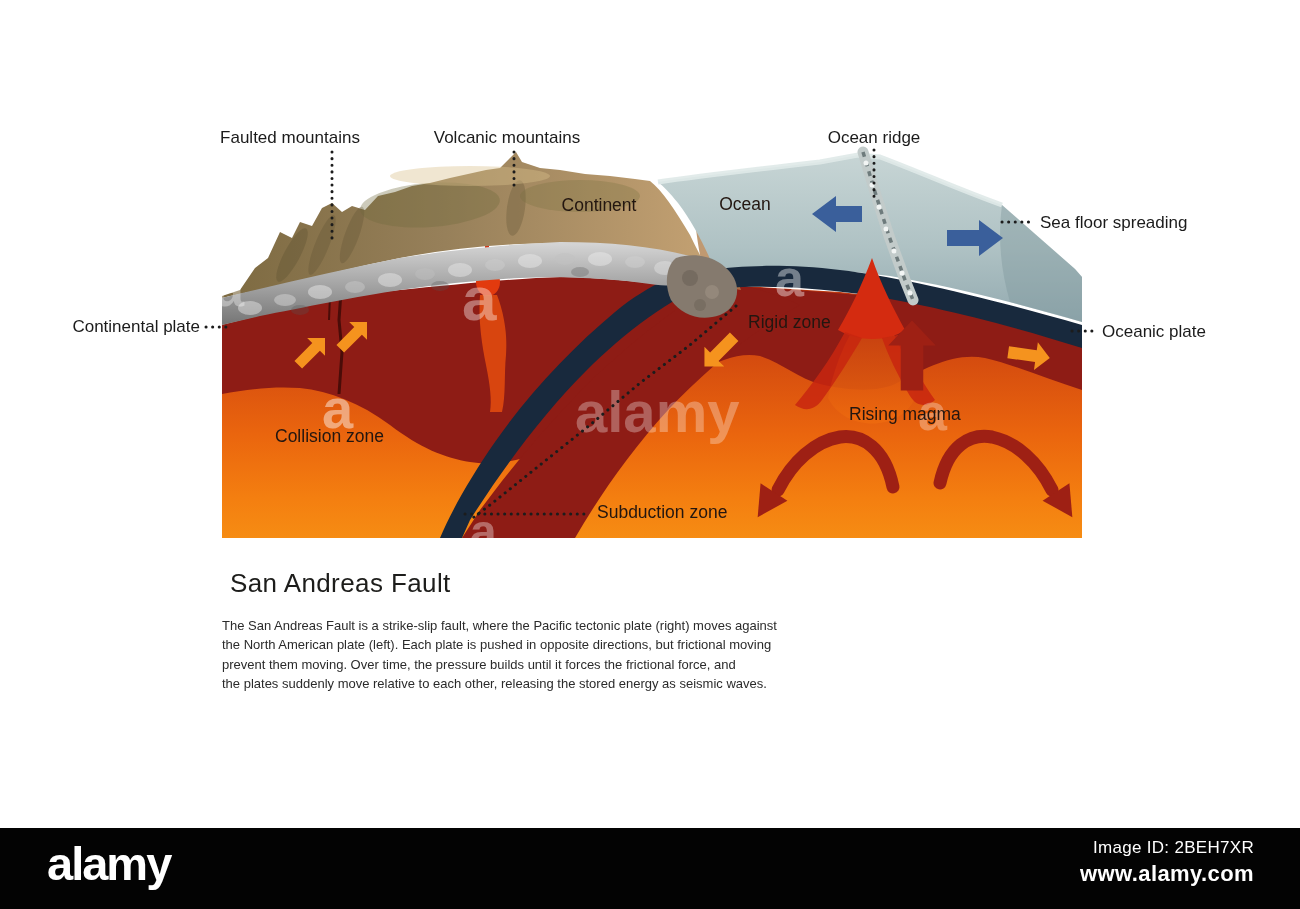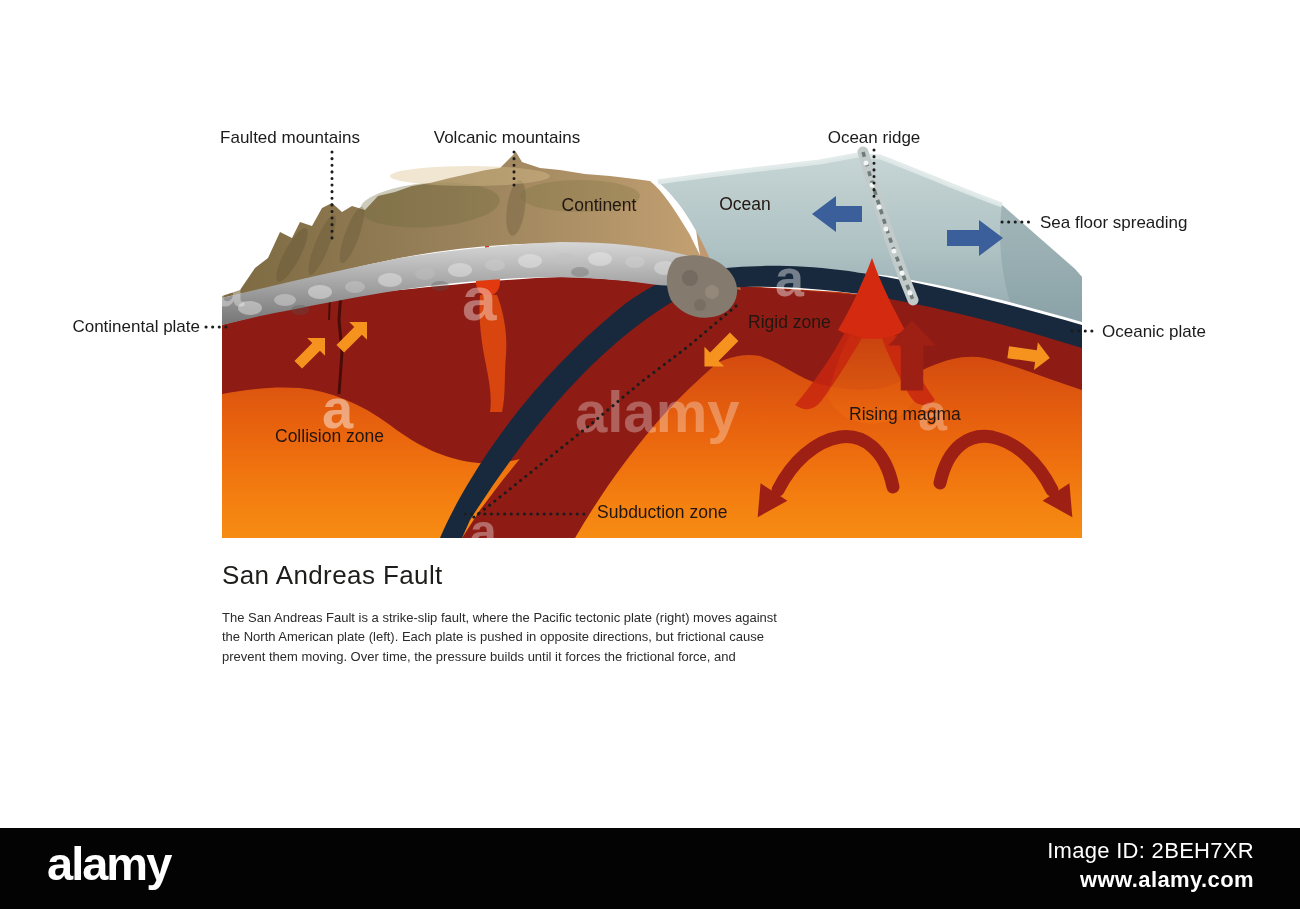--- a/index.html
+++ b/index.html
@@ -3,29 +3,29 @@
 <meta charset="utf-8">
 <style>
   html,body{margin:0;padding:0;background:#fff;}
   .page{position:relative;width:1300px;height:909px;background:#ffffff;overflow:hidden;
         font-family:"Liberation Sans", sans-serif;}
   svg{position:absolute;top:0;left:0;display:block;}
   .lbl{font-family:"Liberation Sans", sans-serif;font-size:17px;fill:#1b1b1b;}
   .lbl-dark{font-family:"Liberation Sans", sans-serif;font-size:17.5px;fill:#231610;}
   .ghost{font-family:"Liberation Sans", sans-serif;font-weight:bold;fill:#ffffff;}
   .article{position:absolute;left:222px;top:560px;width:880px;color:#1d1d1b;}
-  .article h1{margin:0;font-size:26px;font-weight:normal;letter-spacing:.4px;color:#1d1d1b;}
+  .article h1{margin:8px;font-size:26px;font-weight:normal;letter-spacing:.4px;color:#1d1d1b;}
   .article .body{margin-top:17px;font-size:13px;line-height:19.4px;color:#2b2b2b;}
   .wm-url{position:absolute;left:818px;top:640px;font-size:34px;font-weight:bold;
           color:#ffffff;opacity:.6;letter-spacing:1px;z-index:5;pointer-events:none;}
   .footer{position:absolute;left:0;top:828px;width:1300px;height:81px;background:#030303;}
   .brand{position:absolute;left:47px;top:8px;color:#fff;font-size:47px;font-weight:bold;
          letter-spacing:-2px;}
   .id-block{position:absolute;right:46px;top:10px;text-align:right;color:#fff;}
-  .id-line{font-size:22px;letter-spacing:.3px;}
+  .id-line{font-size:17px;letter-spacing:.3px;}
   .site-line{font-size:22px;font-weight:bold;margin-top:3px;letter-spacing:.4px;}
 </style>
 </head>
 <body>
 
 <div class="page">
 
   <svg width="1300" height="560" viewBox="0 0 1300 560">
     <defs>
       <linearGradient id="gMantle" x1="0" y1="0" x2="0" y2="1">
@@ -229,22 +229,23 @@
     <text class="lbl-dark" x="748" y="328">Rigid zone</text>
     <text class="lbl-dark" x="275" y="442">Collision zone</text>
     <text class="lbl-dark" x="849" y="420">Rising magma</text>
     <text class="lbl-dark" x="597" y="518">Subduction zone</text>
   </svg>
 
   <div class="article">
     <h1>San Andreas Fault</h1>
     <div class="body">
       <div>The San Andreas Fault is a strike-slip fault, where the Pacific tectonic plate (right) moves against</div>
-      <div>the North American plate (left). Each plate is pushed in opposite directions, but frictional cause</div>
+      <div>the North American plate (left). Each plate is pushed in opposite directions, but frictional moving</div>
       <div>prevent them moving. Over time, the pressure builds until it forces the frictional force, and</div>
+      <div>the plates suddenly move relative to each other, releasing the stored energy as seismic waves.</div>
     </div>
   </div>
 
   <div class="wm-url">www.alamy.com</div>
 
   <div class="footer">
     <div class="brand">alamy</div>
     <div class="id-block">
       <div class="id-line">Image ID: 2BEH7XR</div>
       <div class="site-line">www.alamy.com</div>

